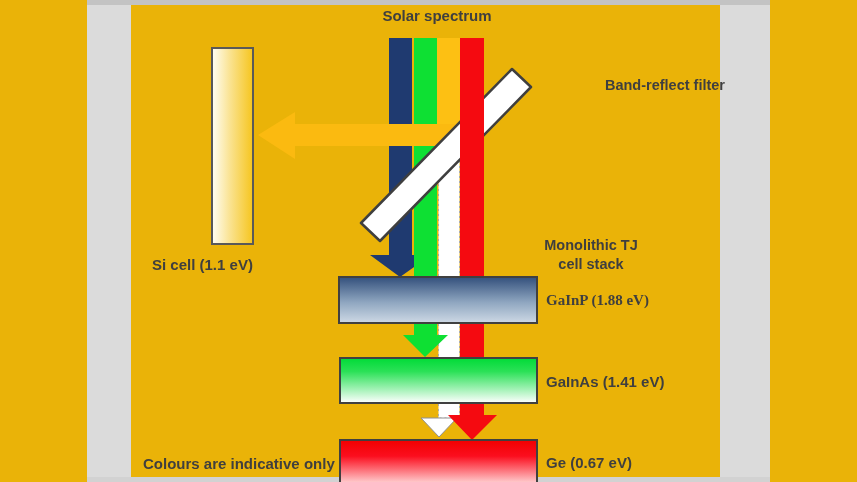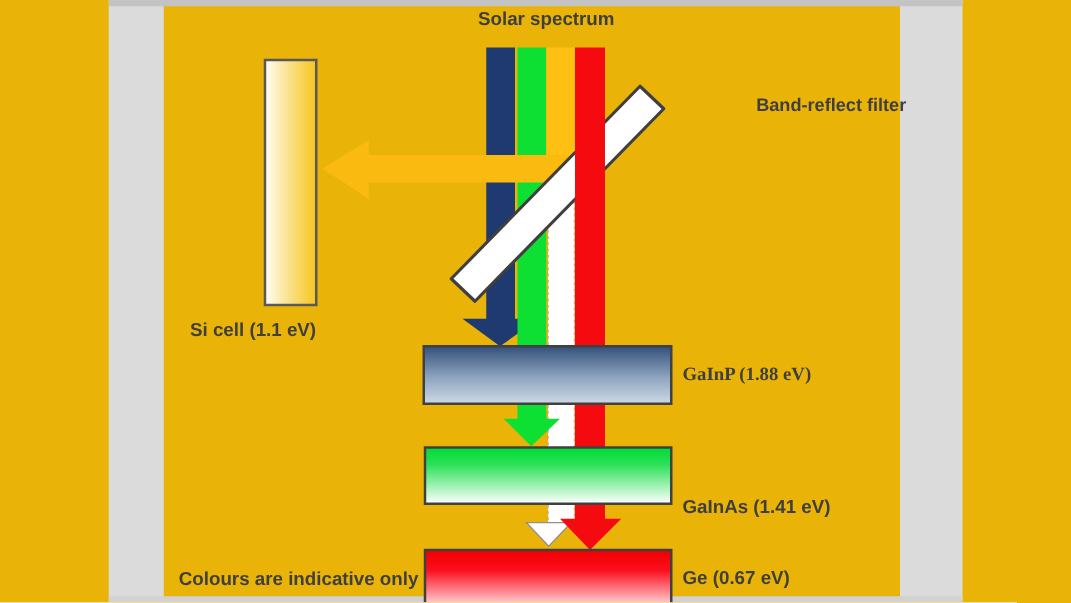--- a/index.html
+++ b/index.html
@@ -18,21 +18,21 @@
   svg.diagram{position:absolute;left:0;top:0;z-index:2;}
   .lbl{
     position:absolute;z-index:5;
     font-weight:700;font-size:15px;line-height:19px;
     color:#3f3f3f;white-space:nowrap;
   }
   .lbl-title{left:337px;top:6px;width:200px;text-align:center;}
   .lbl-filter{left:510px;top:75px;width:215px;text-align:right;font-size:14.5px;line-height:21px;}
   .lbl-stack{left:520px;top:236px;width:142px;text-align:center;font-size:14.5px;}
   .lbl-gainp{left:546px;top:291px;font-family:Liberation Serif, serif;}
-  .lbl-gainas{left:546px;top:372px;margin-top:24px;}
+  .lbl-gainas{left:546px;top:372px;}
   .lbl-ge{left:546px;top:453px;}
   .lbl-si{left:152px;top:255px;width:165px;}
   .lbl-footnote{left:143px;top:454px;}
 </style>
 </head>
 <body>
 
 <div class="canvas">
 
   <div class="strip strip-left"></div>
@@ -83,20 +83,24 @@
     <rect x="340" y="358" width="197" height="45" fill="url(#gradA)" stroke="#404040" stroke-width="2"></rect>
     <rect x="340" y="440" width="197" height="46" fill="url(#gradG)" stroke="#404040" stroke-width="2"></rect>
   </svg>
 
   <div class="lbl lbl-title">Solar spectrum</div>
 
   <div class="lbl lbl-filter">
     <div>Band-reflect filter</div>
   </div>
 
+  <div class="lbl lbl-stack">
+    <div>Monolithic TJ</div>
+    <div>cell stack</div>
+  </div>
 
   <div class="lbl lbl-gainp">GaInP (1.88 eV)</div>
   <div class="lbl lbl-gainas">GaInAs (1.41 eV)</div>
   <div class="lbl lbl-ge">Ge (0.67 eV)</div>
 
   <div class="lbl lbl-si">Si cell (1.1 eV)</div>
 
   <div class="lbl lbl-footnote">Colours are indicative only</div>
 
 </div>

